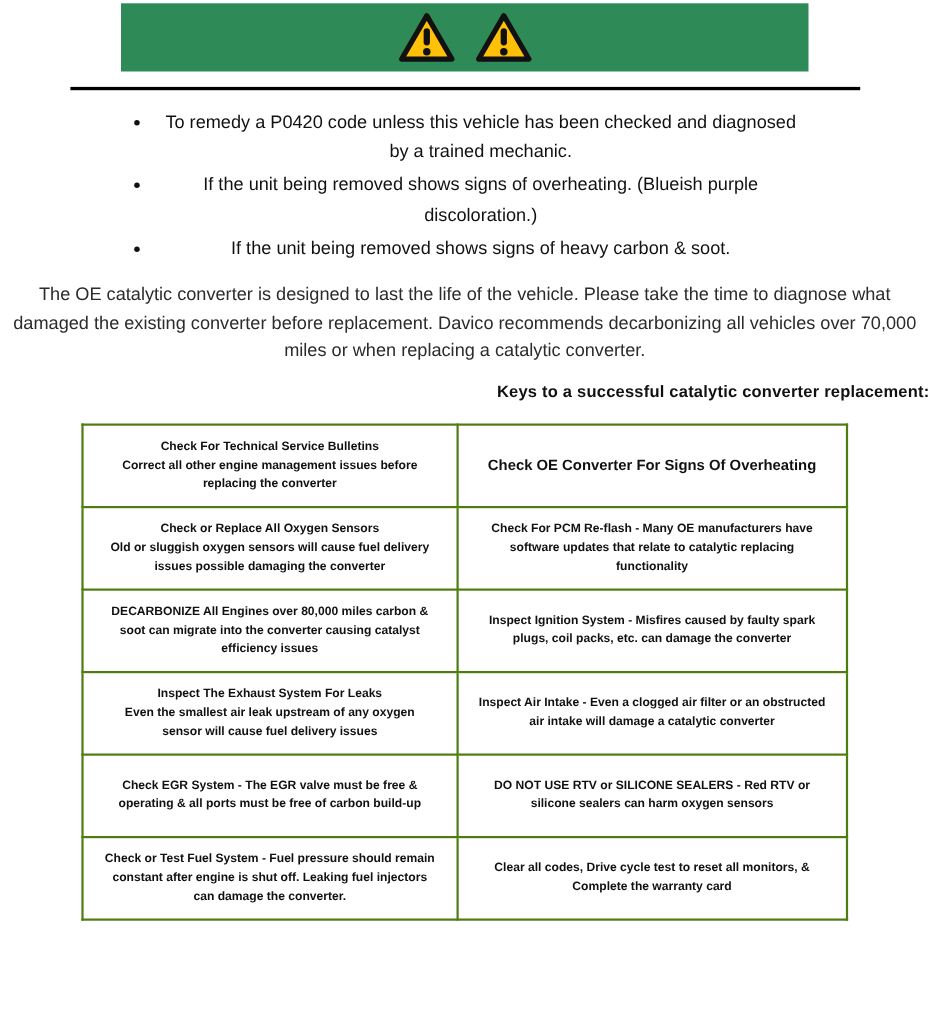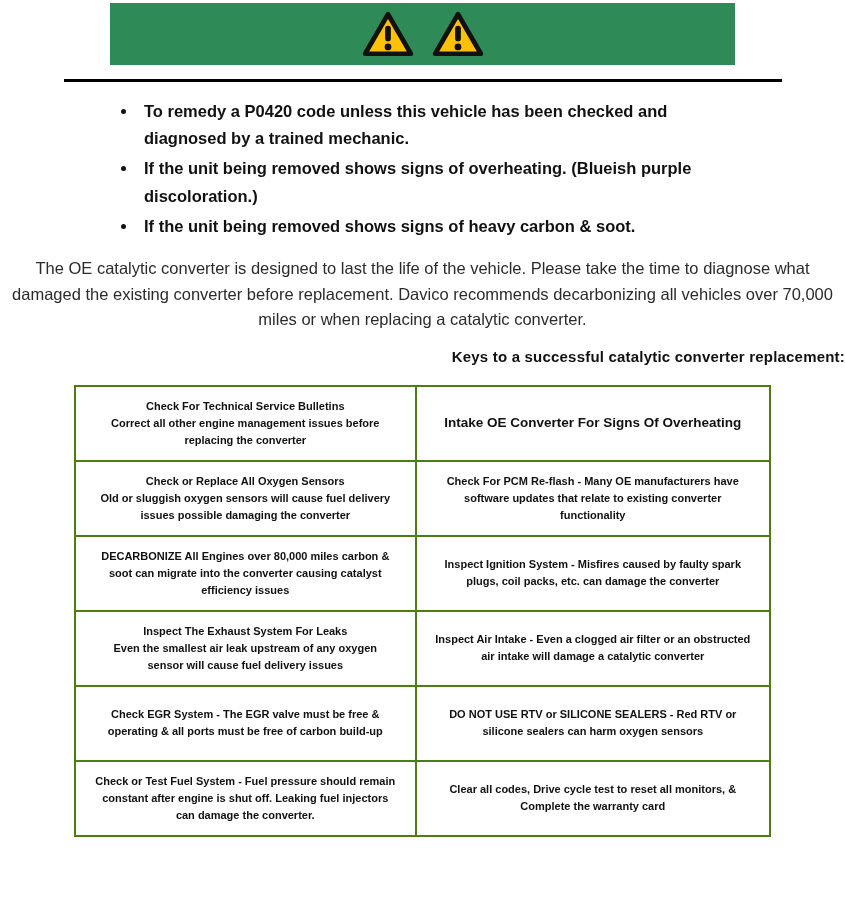--- a/index.html
+++ b/index.html
@@ -45,24 +45,25 @@
     border: none;
     border-top: 3px solid #000000;
     height: 0;
   }
 
   
   .warnings {
     margin: 16px 0 0 120px;
     padding: 0 0 0 18px;
     width: 610px;
-    font-weight: 700;
+    font-weight: 400;
     font-size: 16.5px;
     line-height: 1.65;
     list-style: disc;
+    text-align: center;
   }
   .warnings li { padding-left: 6px; margin-bottom: 3px; }
 
   
   .paragraph {
     margin: 16px auto 0 auto;
     width: 838px;
     text-align: center;
     font-size: 16.5px;
     font-weight: 400;
@@ -136,26 +137,26 @@
 
   <p class="paragraph">The OE catalytic converter is designed to last the life of the vehicle. Please take the time to diagnose what damaged the existing converter before replacement. Davico recommends decarbonizing all vehicles over 70,000 miles or when replacing a catalytic converter.</p>
 
   <h2 class="keys-heading">Keys to a successful catalytic converter replacement:</h2>
 
   <table class="keys-table">
     <tbody>
       <tr>
         <td class="col-left">Check For Technical Service Bulletins
 Correct all other engine management issues before replacing the converter</td>
-        <td class="col-right big">Intake OE Converter For Signs Of Overheating</td>
+        <td class="col-right big">Check OE Converter For Signs Of Overheating</td>
       </tr>
       <tr>
         <td class="col-left">Check or Replace All Oxygen Sensors
 Old or sluggish oxygen sensors will cause fuel delivery issues possible damaging the converter</td>
-        <td class="col-right">Check For PCM Re-flash - Many OE manufacturers have software updates that relate to existing converter functionality</td>
+        <td class="col-right">Check For PCM Re-flash - Many OE manufacturers have software updates that relate to catalytic replacing functionality</td>
       </tr>
       <tr>
         <td class="col-left">DECARBONIZE All Engines over 80,000 miles carbon &amp; soot can migrate into the converter causing catalyst efficiency issues</td>
         <td class="col-right">Inspect Ignition System - Misfires caused by faulty spark plugs, coil packs, etc. can damage the converter</td>
       </tr>
       <tr>
         <td class="col-left">Inspect The Exhaust System For Leaks
 Even the smallest air leak upstream of any oxygen sensor will cause fuel delivery issues</td>
         <td class="col-right">Inspect Air Intake - Even a clogged air filter or an obstructed air intake will damage a catalytic converter</td>
       </tr>

